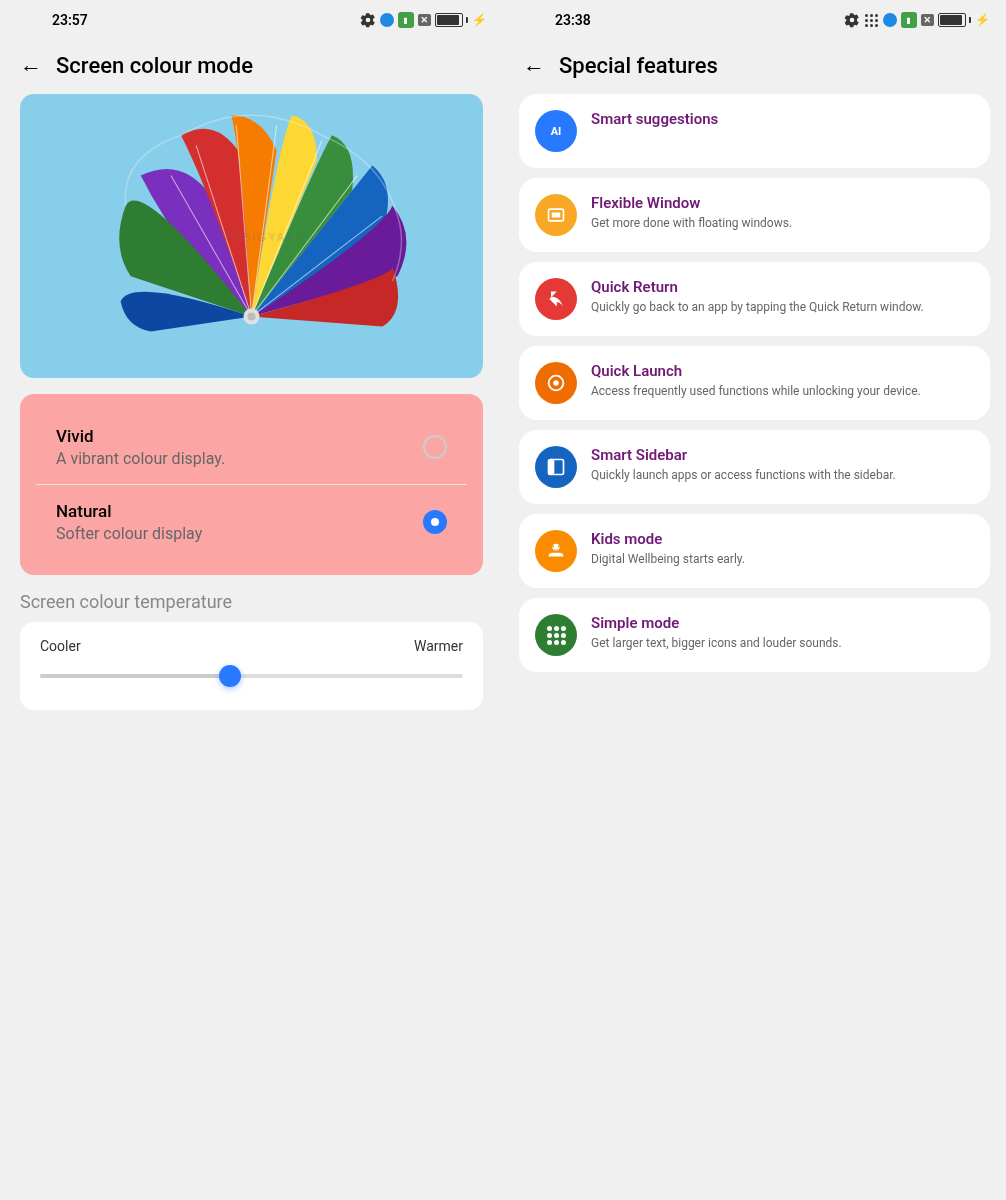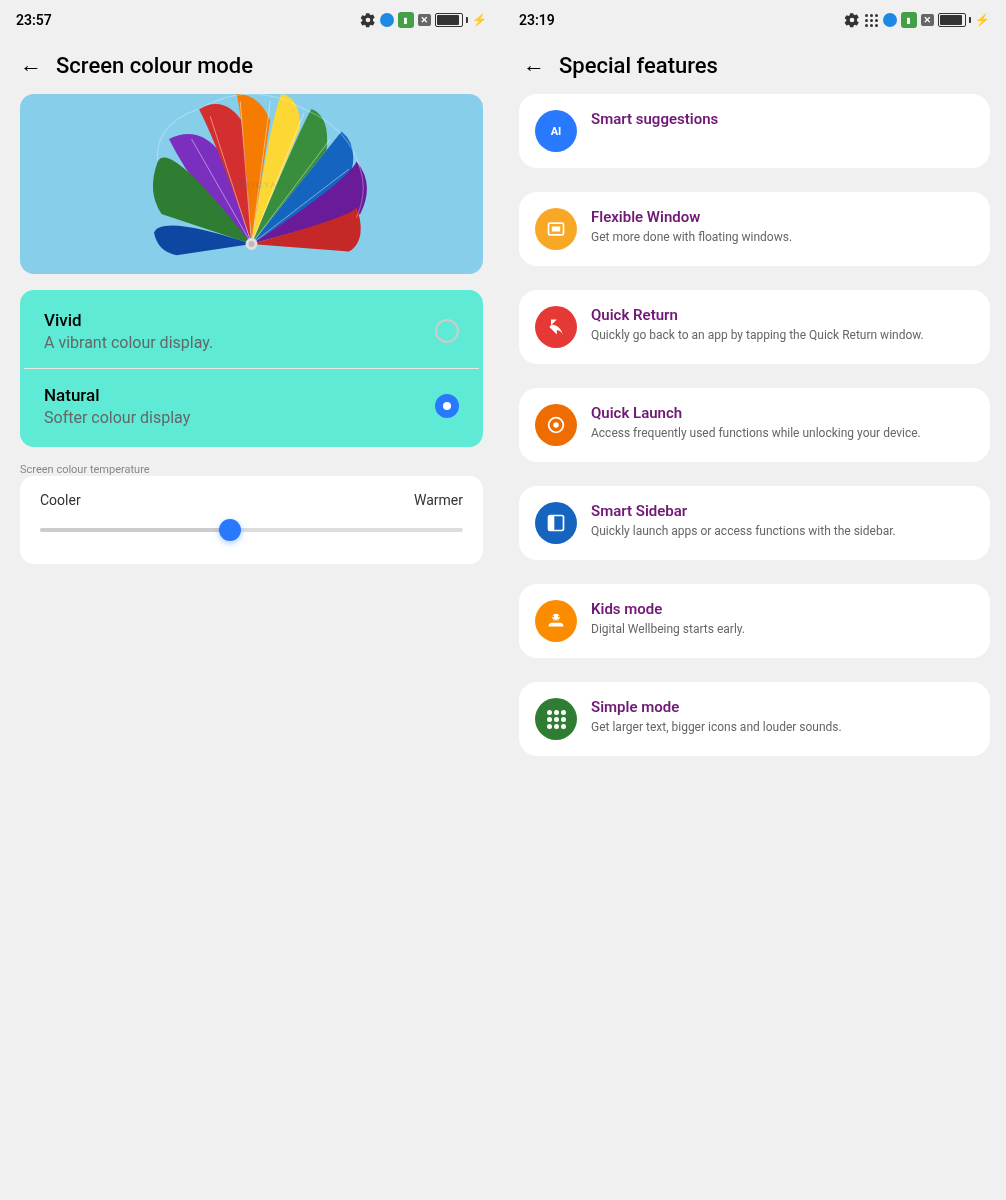--- a/index.html
+++ b/index.html
@@ -38,20 +38,21 @@
       padding: 8px 16px;
       display: flex;
       align-items: center;
       justify-content: space-between;
       background: #f0f0f0;
     }
     .status-time {
       font-size: 14px;
       font-weight: 600;
       color: #000;
+      margin-left: 36px;
     }
     .status-icons {
       display: flex;
       align-items: center;
       gap: 4px;
     }
     .battery-indicator {
       display: flex;
       align-items: center;
       gap: 2px;
@@ -101,35 +102,35 @@
       font-size: 22px;
       font-weight: 500;
       color: #000;
     }
 
     
     .color-image-wrapper {
       margin: 0 20px 16px 20px;
       border-radius: 14px;
       overflow: hidden;
-      height: 180px;
+      height: 284px;
       background: linear-gradient(180deg, #87CEEB 0%, #87CEEB 30%, #87CEEB 100%);
       position: relative;
     }
     .parachute-svg {
       width: 100%;
       height: 100%;
     }
 
     
     .colour-mode-card {
       margin: 0 20px 16px 20px;
-      background: #5eead4;
+      background: #fca5a5;
       border-radius: 14px;
-      padding: 4px;
+      padding: 16px;
       overflow: hidden;
     }
     .colour-option {
       padding: 16px 20px;
       display: flex;
       align-items: center;
       justify-content: space-between;
       cursor: pointer;
     }
     .colour-option:first-child {
@@ -168,22 +169,23 @@
       height: 8px;
       border-radius: 50%;
       background: #fff;
     }
 
     
     .temperature-section {
       margin: 0 20px;
     }
     .temperature-label {
-      font-size: 11px;
+      font-size: 18px;
       color: #888;
+      margin-bottom: 10px;
     }
     .temperature-card {
       background: #fff;
       border-radius: 14px;
       padding: 16px 20px 24px 20px;
     }
     .temperature-header {
       display: flex;
       justify-content: space-between;
       margin-bottom: 12px;
@@ -227,21 +229,21 @@
     
     .feature-list {
       padding: 0 16px;
       flex: 1;
       overflow: hidden;
     }
     .feature-item {
       background: #fff;
       border-radius: 18px;
       padding: 16px;
-      margin-bottom: 24px;
+      margin-bottom: 10px;
       display: flex;
       align-items: flex-start;
       gap: 14px;
       cursor: pointer;
     }
     .feature-icon {
       width: 42px;
       height: 42px;
       border-radius: 50%;
       display: flex;
@@ -401,21 +403,21 @@
         </div>
         <div class="slider-thumb"></div>
       </div>
     </div>
   </div>
 </div>
 
 <div class="right-panel">
 
   <div class="status-bar">
-    <span class="status-time">23:19</span>
+    <span class="status-time">23:38</span>
     <div class="status-icons">
       <svg width="16" height="16" viewBox="0 0 24 24" fill="#333">
         <path d="M12 15.5A3.5 3.5 0 0 1 8.5 12 3.5 3.5 0 0 1 12 8.5a3.5 3.5 0 0 1 3.5 3.5 3.5 3.5 0 0 1-3.5 3.5m7.43-2.92c.04-.34.07-.69.07-1.08s-.03-.73-.07-1.08l2.32-1.82c.21-.16.27-.46.13-.7l-2.2-3.81c-.13-.25-.42-.33-.67-.25l-2.73 1.1c-.57-.44-1.18-.81-1.86-1.08L14 2.42c-.04-.27-.27-.42-.5-.42h-4c-.23 0-.46.15-.5.42l-.41 2.44c-.68.27-1.3.64-1.86 1.08L4 4.84c-.25-.08-.54 0-.67.25L1.13 8.9c-.14.24-.08.54.13.7l2.32 1.82c-.04.35-.07.7-.07 1.08s.03.73.07 1.08L1.26 15.4c-.21.16-.27.46-.13.7l2.2 3.81c.13.25.42.33.67.25l2.73-1.1c.57.44 1.18.81 1.86 1.08l.41 2.44c.04.27.27.42.5.42h4c.23 0 .46-.15.5-.42l.41-2.44c.68-.27 1.29-.64 1.86-1.08l2.73 1.1c.25.08.54 0 .67-.25l2.2-3.81c.14-.24.08-.54-.13-.7l-2.32-1.82z"></path>
       </svg>
 
       <span style="display:inline-grid;grid-template-columns:repeat(3,3px);gap:2px;padding:1px;">
         <span style="width:3px;height:3px;background:#333;border-radius:50%;display:block;"></span>
         <span style="width:3px;height:3px;background:#333;border-radius:50%;display:block;"></span>
         <span style="width:3px;height:3px;background:#333;border-radius:50%;display:block;"></span>
         <span style="width:3px;height:3px;background:#333;border-radius:50%;display:block;"></span>

